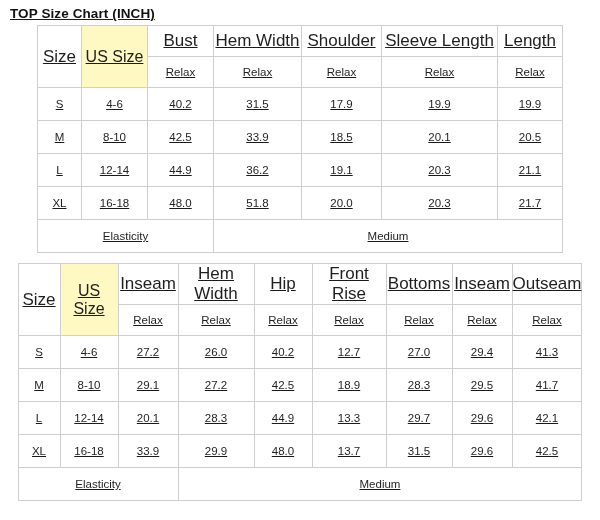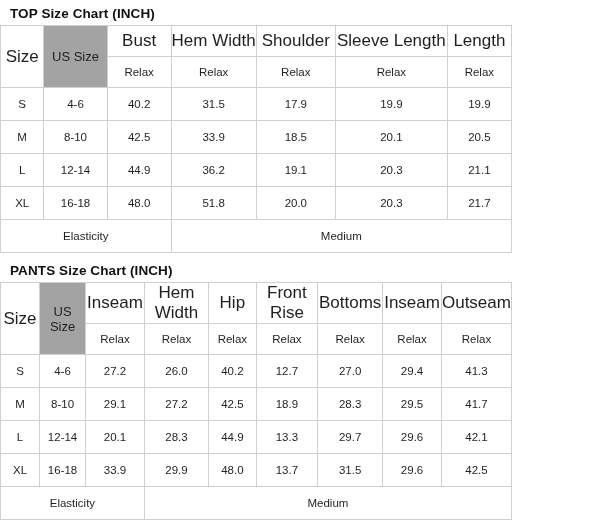--- a/index.html
+++ b/index.html
@@ -8,23 +8,24 @@
     background: #ffffff;
   }
   body {
     width: 600px;
     height: 520px;
     font-family: "Liberation Sans", sans-serif;
     color: #1a1a1a;
     overflow: hidden;
   }
   .page {
-    width: 512px;
+    width: 600px;
     box-sizing: border-box;
     padding: 6px 0 0 0;
+    text-decoration: underline;
   }
   .chart-title {
     font-size: 13.5px;
     font-weight: bold;
     color: #111111;
     padding: 0 0 4px 10px;
     letter-spacing: 0.1px;
   }
   table.size-table {
     border-collapse: collapse;
@@ -41,23 +42,23 @@
     color: #1f1f1f;
     padding: 0;
   }
   
   .hdr {
     font-size: 17px;
     font-weight: bold;
     height: 30px;
   }
   .hdr-dark {
-    background: #a3a3a3;
+    background: #fef9c3;
     color: #ffffff;
-    font-size: 13px;
+    font-size: 16px;
     font-weight: bold;
   }
   .sub {
     font-size: 11.5px;
     height: 30px;
     color: #222222;
   }
   .cell {
     font-size: 11.5px;
     height: 32px;
@@ -169,21 +170,20 @@
 
       <tr>
         <td class="elast-label" colspan="3">Elasticity</td>
         <td class="elast-value" colspan="4">Medium</td>
       </tr>
     </tbody>
   </table>
 
   <div class="spacer"></div>
 
-  <div class="chart-title">PANTS Size Chart (INCH)</div>
 
   <table class="size-table">
     <colgroup>
       <col class="p-c0">
         <col class="p-c1">
         <col class="p-c2">
         <col class="p-c3">
         <col class="p-c4">
       <col class="p-c5">
         <col class="p-c6">

